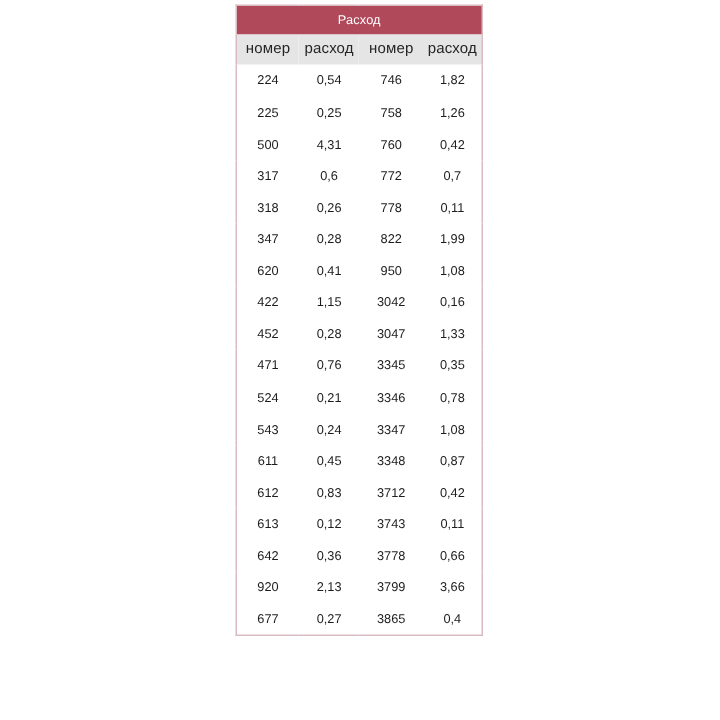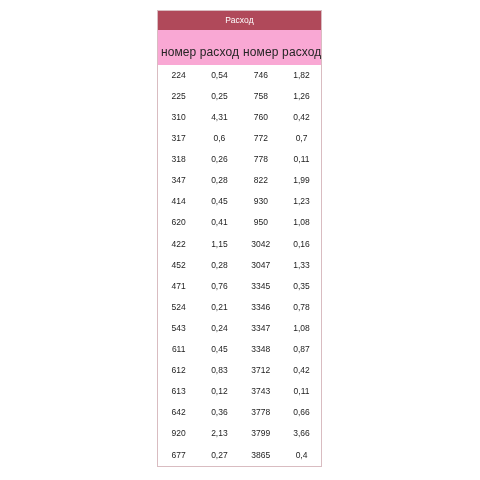--- a/index.html
+++ b/index.html
@@ -11,21 +11,21 @@
     width: 480px;
     height: 480px;
     font-family: "Liberation Sans", sans-serif;
     overflow: hidden;
     position: relative;
   }
 
   #table-wrap {
     position: absolute;
     left: 157px;
-    top: 10px;
+    top: 3px;
     width: 165px;
     box-sizing: border-box;
     border-radius: 28px;
   }
 
   table.data-table {
     width: 100%;
     border-collapse: collapse;
     table-layout: fixed;
     background: #ffffff;
@@ -41,25 +41,25 @@
     text-align: center;
     padding: 5px 0 5px 0;
     line-height: 1.1;
     border: none;
     letter-spacing: 0.1px;
   }
 
   
   tr.colhead-row th {
     color: #252525;
-    background: #f9a8d4;
-    font-size: 12px;
+    background: #e5e5e5;
+    font-size: 10px;
     font-weight: 400;
     text-align: center;
-    padding: 16px 0 5px 0;
+    padding: 4px 0 5px 0;
     line-height: 1.1;
     border: none;
     letter-spacing: 0.1px;
   }
 
   tr.data-row td {
     color: #1d1d1d;
     font-size: 8.5px;
     font-weight: 400;
     text-align: center;
@@ -104,21 +104,21 @@
           <td>746</td>
           <td>1,82</td>
         </tr>
         <tr class="data-row">
           <td>225</td>
           <td>0,25</td>
           <td>758</td>
           <td>1,26</td>
         </tr>
         <tr class="data-row">
-          <td>310</td>
+          <td>500</td>
           <td>4,31</td>
           <td>760</td>
           <td>0,42</td>
         </tr>
         <tr class="data-row">
           <td>317</td>
           <td>0,6</td>
           <td>772</td>
           <td>0,7</td>
         </tr>
@@ -128,26 +128,20 @@
           <td>778</td>
           <td>0,11</td>
         </tr>
         <tr class="data-row">
           <td>347</td>
           <td>0,28</td>
           <td>822</td>
           <td>1,99</td>
         </tr>
         <tr class="data-row">
-          <td>414</td>
-          <td>0,45</td>
-          <td>930</td>
-          <td>1,23</td>
-        </tr>
-        <tr class="data-row">
           <td>620</td>
           <td>0,41</td>
           <td>950</td>
           <td>1,08</td>
         </tr>
         <tr class="data-row">
           <td>422</td>
           <td>1,15</td>
           <td>3042</td>
           <td>0,16</td>

